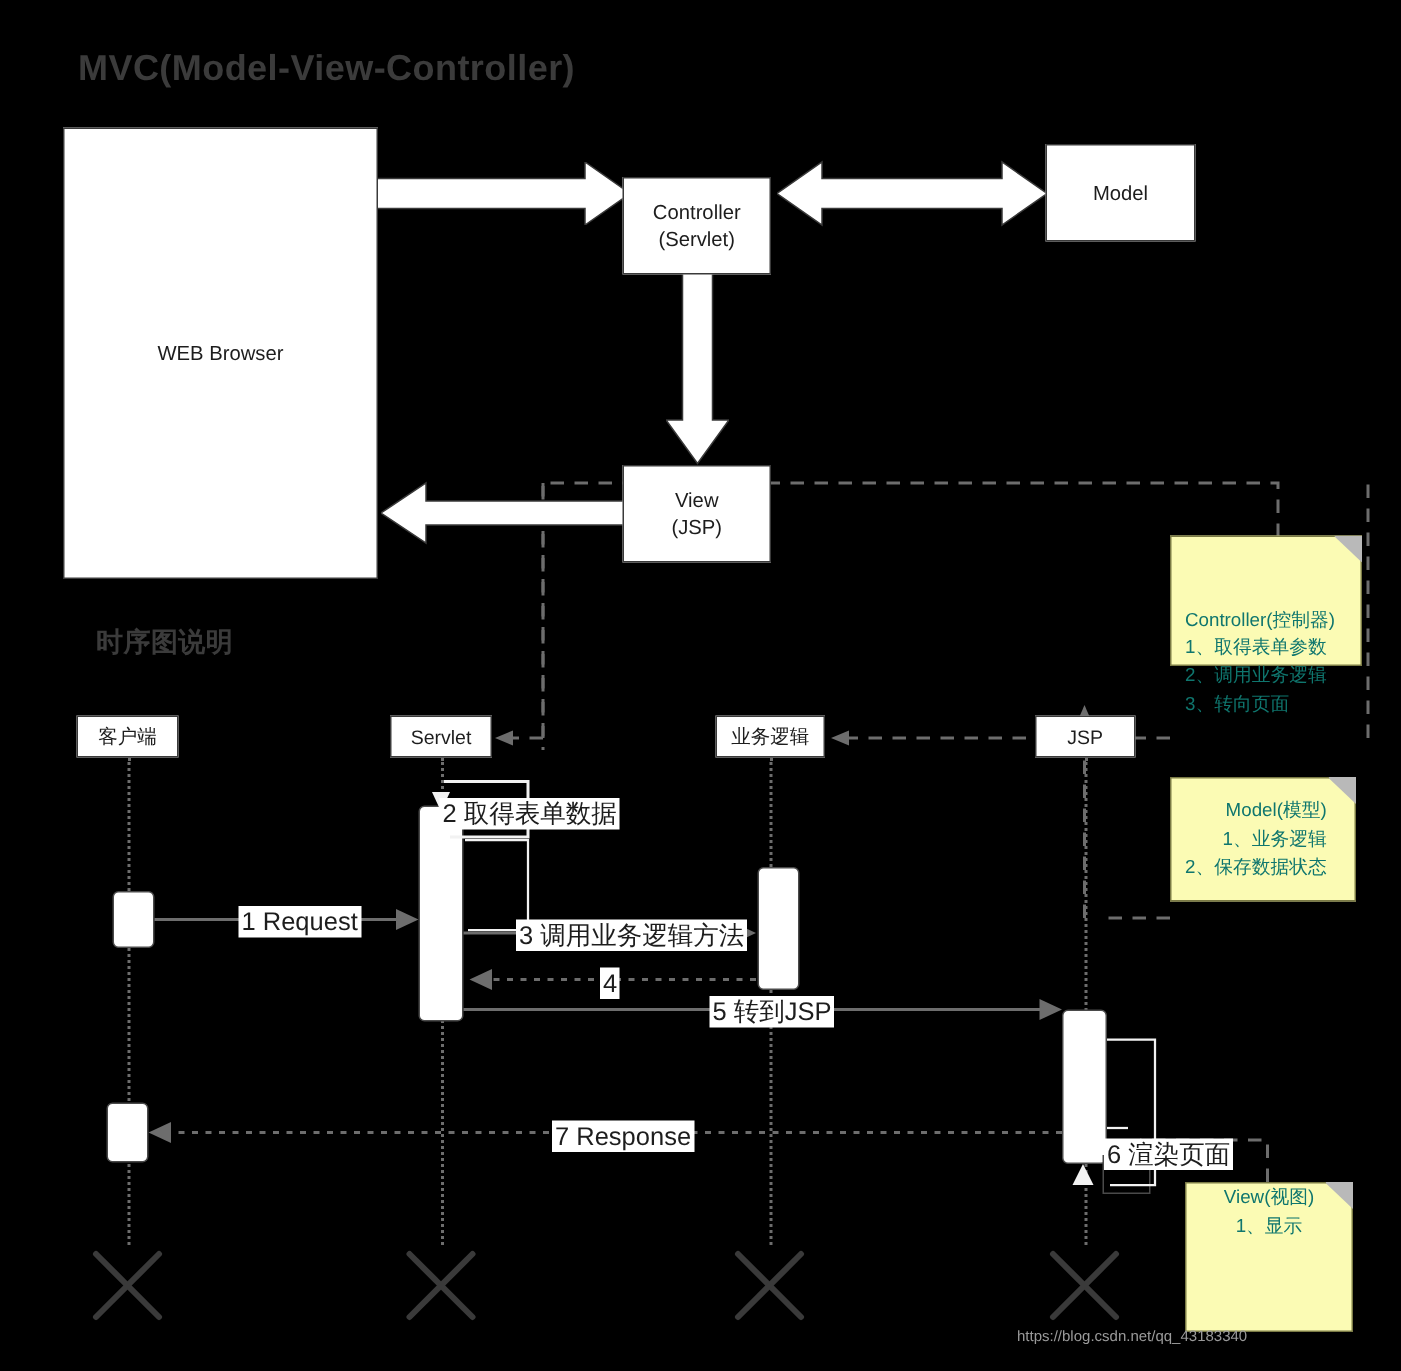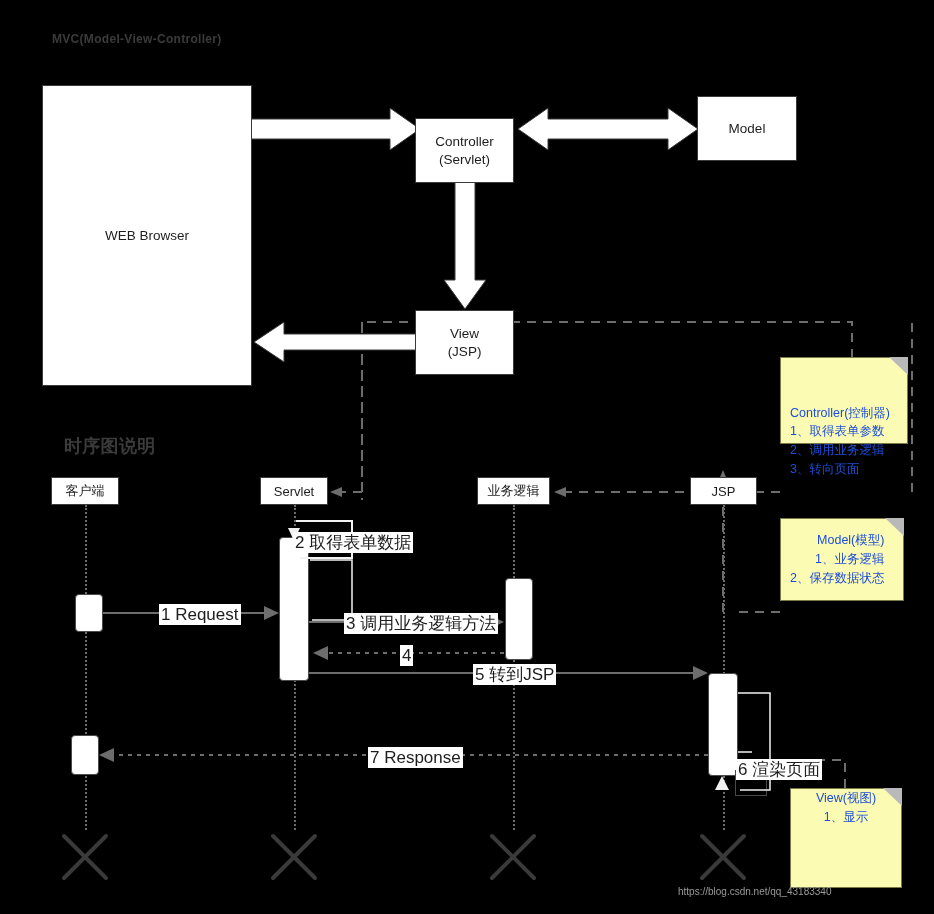--- a/index.html
+++ b/index.html
@@ -2,35 +2,35 @@
 <html><head>
 <meta charset="utf-8">
 <style>
   html,body{margin:0;padding:0;background:#000;}
   body{width:934px;height:914px;position:relative;overflow:hidden;
        font-family:"Liberation Sans","DejaVu Sans",sans-serif;}
   .stage{position:absolute;left:0;top:0;width:934px;height:914px;}
 
   
   .title{position:absolute;color:#3b3b3b;font-weight:bold;letter-spacing:.3px;}
-  #mvc-title{left:52px;top:32px;font-size:12px;}
-  #seq-title{left:64px;top:434px;font-size:18px;}
+  #mvc-title{left:52px;top:32px;font-size:24px;}
+  #seq-title{left:64px;top:416px;font-size:18px;}
 
   
   .wbox{position:absolute;background:#fff;border:1px solid #3a3a3a;
         color:#1d1d1d;display:flex;align-items:center;justify-content:center;
         text-align:center;line-height:1.28;font-size:13.5px;box-sizing:border-box;}
 
   
   .warrow{position:absolute;}
   .warrow svg{display:block;}
 
   
   .note{position:absolute;background:#fbfbb4;border:1px solid #7a7a45;
-        box-sizing:border-box;color:#1d4ed8;font-size:12.5px;line-height:1.5;
+        box-sizing:border-box;color:#0f766e;font-size:12.5px;line-height:1.5;
         padding:8px 9px;white-space:pre-line;}
   .note .fold{position:absolute;right:-1px;top:-1px;width:18px;height:18px;
         background:#b9b9b9;clip-path:polygon(100% 0,100% 100%,0 0);
         border-left:1px solid #7a7a45;}
   .note.centerTxt{display:flex;align-items:flex-start;justify-content:center;
         text-align:center;padding:0;}
 
   
   .lifebox{position:absolute;background:#fff;border:1px solid #3a3a3a;
         color:#1d1d1d;font-size:13px;display:flex;align-items:center;

